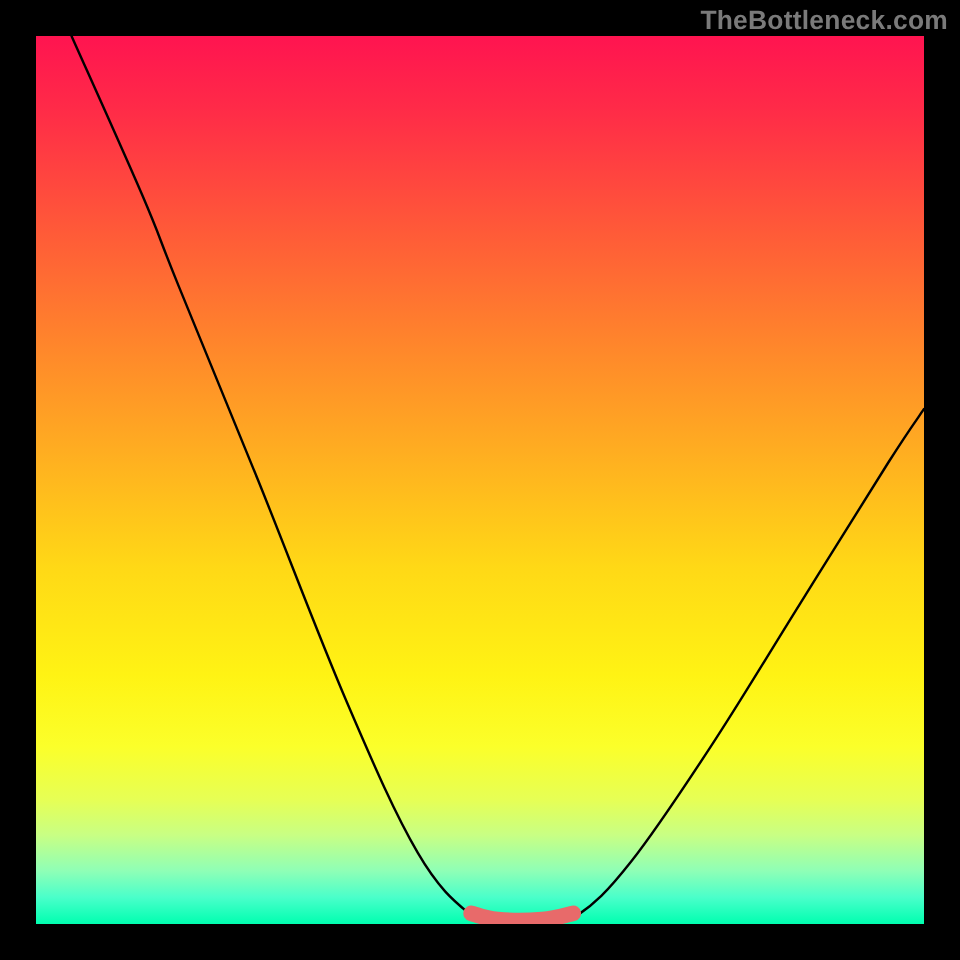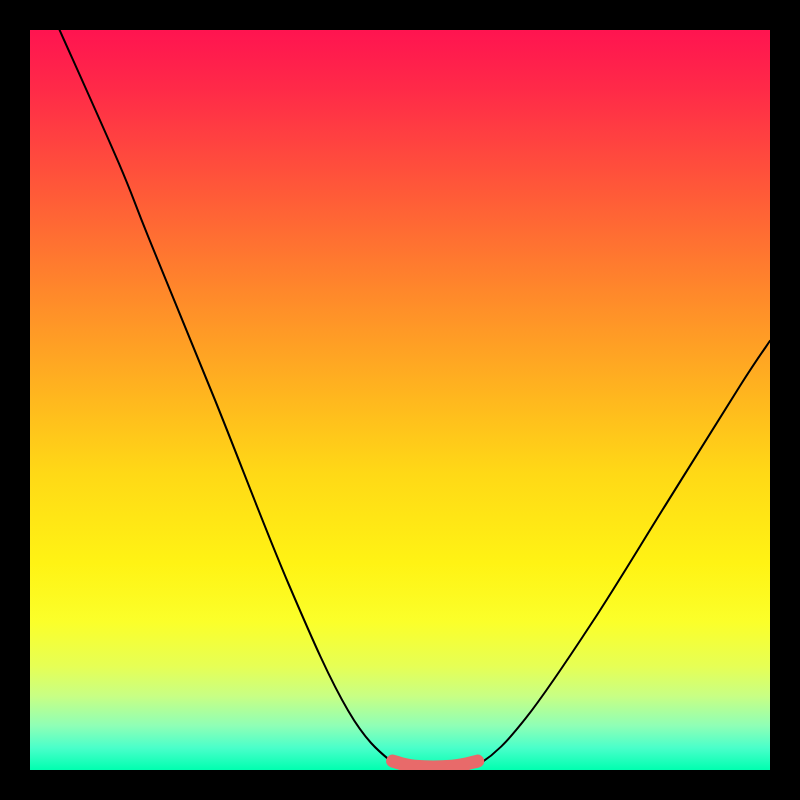--- a/index.html
+++ b/index.html
@@ -47,20 +47,21 @@
     position: absolute;
     left: 0; top: 0;
     width: 100%;
     height: 100%;
   }
 </style>
 </head>
 <body>
 
 <div class="frame">
+  <div class="watermark">TheBottleneck.com</div>
   <div class="plot">
     <svg viewBox="0 0 100 100" preserveAspectRatio="none">
       <g>
         <path fill="none" stroke="#000" stroke-width="2" stroke-linecap="round" stroke-linejoin="round" vector-effect="non-scaling-stroke" d="M 4 0 C 5.4399999999999995 3.2399999999999998, 9.84 12.96, 12 18 C 14.16 23.04, 13.66 22.240000000000002, 16 28 C 18.34 33.76, 21.58 41.54, 25 50 C 28.42 58.46, 31.76 67.44, 35 75 C 38.24 82.56, 40.48 87.68, 43 92 C 45.52 96.32, 47.38 97.65, 49 99 C 50.62 100.35, 50.56 99.41, 52 99.5 C 53.44 99.59, 55.38 99.59, 57 99.5 C 58.62 99.41, 59.2 100.17, 61 99 C 62.8 97.83, 64.3 96.42, 67 93 C 69.7 89.58, 72.58 85.22, 76 80 C 79.42 74.78, 82.4 69.76, 86 64 C 89.6 58.24, 93.48 51.96, 96 48 C 98.52 44.04, 99.28 43.08, 100 42"></path>
       </g>
       <g>
         <path fill="none" stroke="#e86a6a" stroke-width="13" stroke-linecap="round" stroke-linejoin="round" vector-effect="non-scaling-stroke" d="M 49 98.8 C 49.54 98.926, 50.56 99.374, 52 99.5 C 53.44 99.626, 55.47 99.626, 57 99.5 C 58.53 99.374, 59.87 98.926, 60.5 98.8"></path>
       </g>
     </svg>
   </div>

